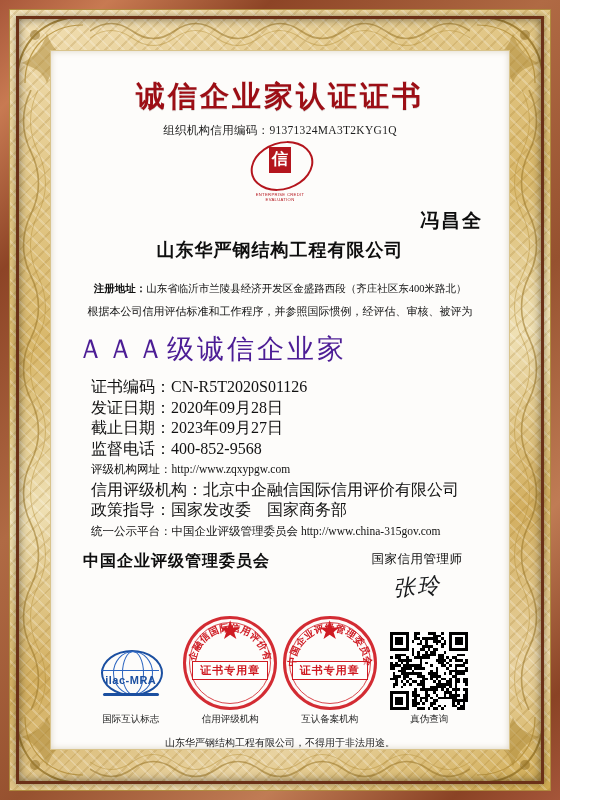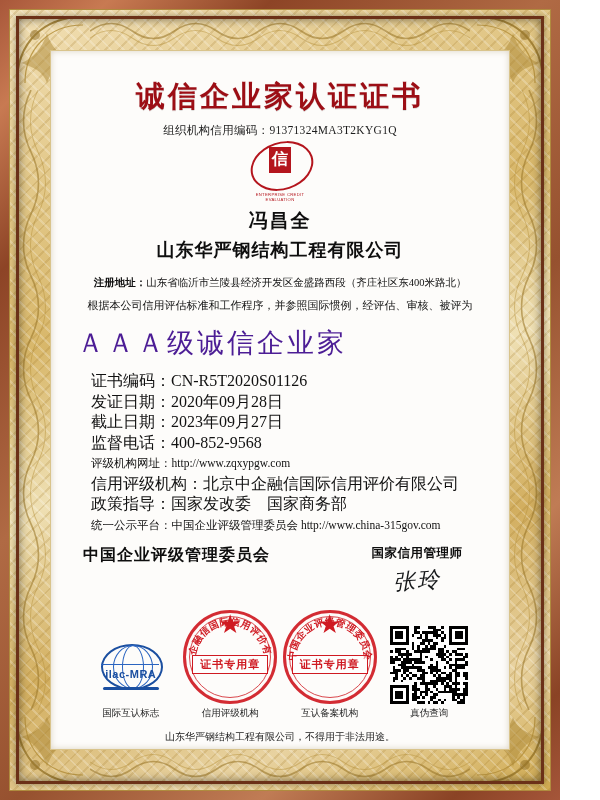--- a/index.html
+++ b/index.html
@@ -154,34 +154,34 @@
     bottom: 2px;
     left: 0; right: 0;
     text-align: center;
     font-size: 4.2px;
     color: #b4151d;
     letter-spacing: .3px;
     font-family: "Liberation Sans", sans-serif;
   }
 
   .person-name {
-    text-align: center;
+    text-align: right;
     font-size: 19px;
     font-weight: bold;
     color: #0e0e0e;
     letter-spacing: 2px;
     margin: 2px 0 4px;
   }
   .company-name {
     text-align: center;
     font-size: 18px;
     font-weight: bold;
     color: #0e0e0e;
     letter-spacing: 1px;
-    margin-bottom: 14px;
+    margin-bottom: 20px;
   }
   .address-line {
     text-align: center;
     font-size: 10.5px;
     color: #111;
     margin-bottom: 8px;
   }
   .address-line .lbl { font-weight: bold; }
   .statement {
     text-align: center;
@@ -224,21 +224,21 @@
     font-weight: bold;
     letter-spacing: 1px;
     color: #0e0e0e;
   }
   .manager-block {
     text-align: center;
     min-width: 120px;
   }
   .manager-label {
     font-size: 12.5px;
-    font-weight: bold;
+    font-weight: normal;
     color: #0e0e0e;
     letter-spacing: .5px;
   }
   .signature {
     margin-top: 4px;
     font-size: 22px;
     color: #16181a;
     font-family: "DejaVu Serif", serif;
     font-style: italic;
     transform: rotate(-4deg);

